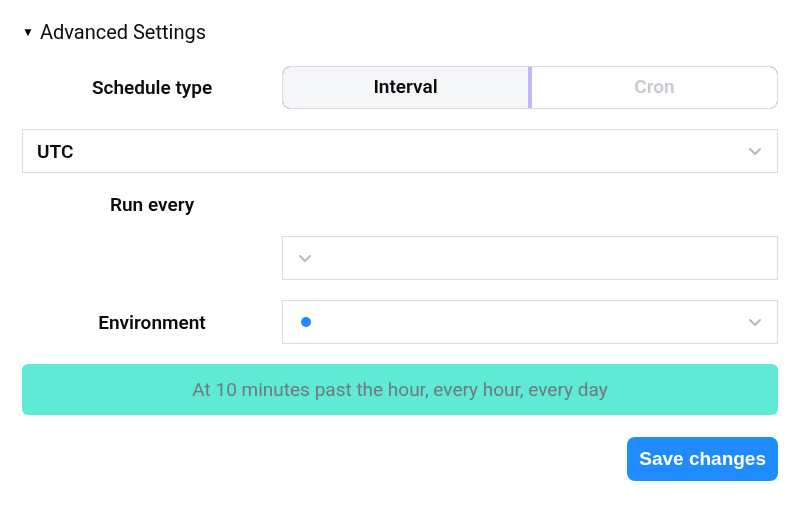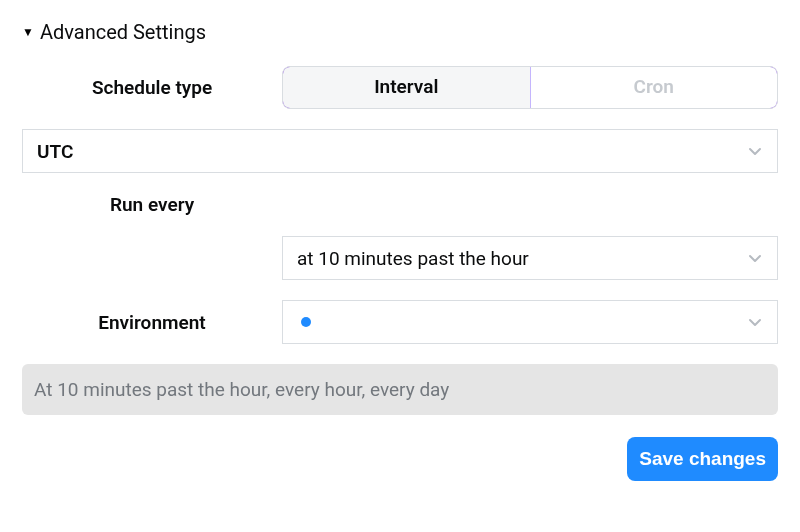--- a/index.html
+++ b/index.html
@@ -68,21 +68,21 @@
       cursor: pointer;
       user-select: none;
       color: #c6cacf;
       background: #fff;
     }
     .segmented-item.active {
       color: #0b0c0d;
       background: #f5f6f7;
     }
     .segmented-item + .segmented-item {
-      border-left: 1px solid #c4b5fd;
+      border-left: 4px solid #c4b5fd;
     }
     
     .select {
       flex: 1;
       display: flex;
       align-items: center;
       justify-content: space-between;
       border: 1px solid #d9dde1;
       border-radius: 0;
       background: #fff;
@@ -109,23 +109,23 @@
     .env-dot {
       width: 10px;
       height: 10px;
       border-radius: 50%;
       background: #1f8bff;
       flex-shrink: 0;
       margin-left: 4px;
     }
     
     .summary-bar {
-      background: #e5e5e5;
+      background: #5eead4;
       border-radius: 6px;
-      text-align: left;
+      text-align: center;
       padding: 14px 12px;
       color: #73787e;
       font-size: 19px;
       margin-top: 6px;
       margin-bottom: 22px;
     }
     
     .footer {
       display: flex;
       justify-content: flex-end;
@@ -171,21 +171,20 @@
 </div>
 
 <div class="form-row">
   <div class="form-label">Run every</div>
 </div>
 
 <div class="form-row">
   <div class="form-label"></div>
   <div class="form-control-wrap">
     <div class="select">
-      <span class="select-value normal">at 10 minutes past the hour</span>
       <svg class="chevron" width="16" height="16" viewBox="0 0 16 16" fill="none" stroke="currentColor" stroke-width="2" stroke-linecap="round" stroke-linejoin="round">
           <polyline points="3,6 8,11 13,6"></polyline>
         </svg>
     </div>
   </div>
 </div>
 
 <div class="form-row">
   <div class="form-label">Environment</div>
   <div class="form-control-wrap">

